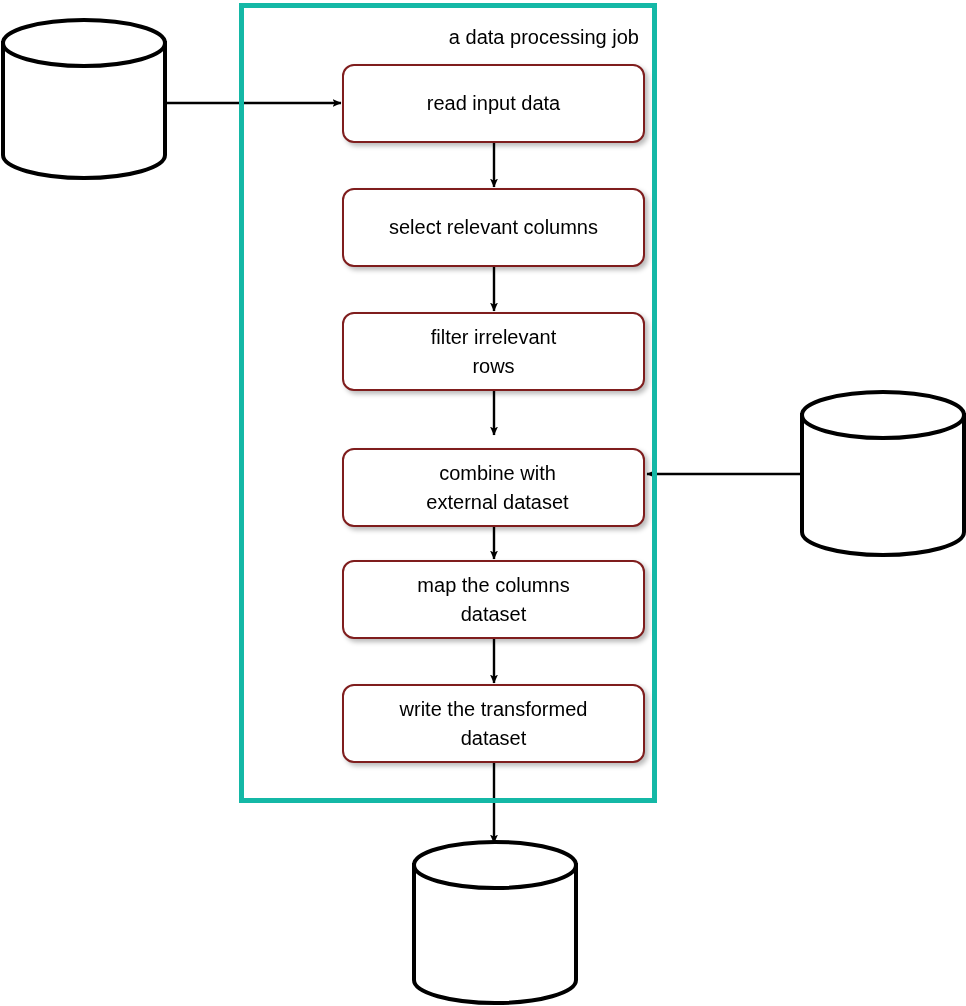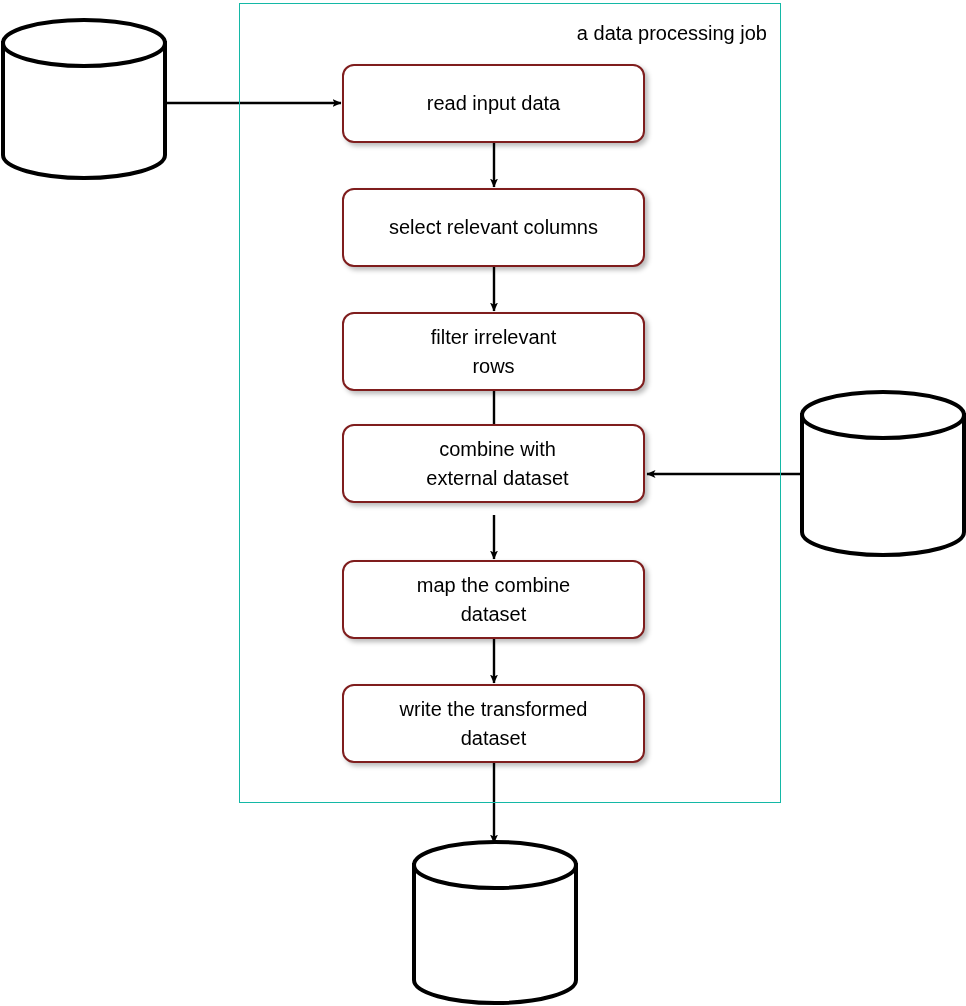--- a/index.html
+++ b/index.html
@@ -19,23 +19,23 @@
     position: absolute;
     left: 0;
     top: 0;
     width: 966px;
     height: 1006px;
   }
   .group-container {
     position: absolute;
     left: 239px;
     top: 3px;
-    width: 542px;
+    width: 418px;
     height: 800px;
-    border: 1px solid #14b8a6;
+    border: 5px solid #14b8a6;
     box-sizing: border-box;
     background: transparent;
   }
   .group-title {
     position: absolute;
     right: 13px;
     top: 17px;
     font-size: 20px;
     color: #000000;
     line-height: 24px;
@@ -118,27 +118,27 @@
 
   <div class="process-box" style="top:312px;">
     <span class="process-label">filter irrelevant
 rows</span>
   </div>
 
   <div class="process-box" style="top:188px;">
     <span class="process-label">select relevant columns</span>
   </div>
 
-  <div class="process-box" style="top:424px;padding-left:8px;">
+  <div class="process-box" style="top:448px;padding-left:8px;">
     <span class="process-label">combine with
 external dataset</span>
   </div>
 
   <div class="process-box" style="top:560px;">
-    <span class="process-label">map the combine
+    <span class="process-label">map the columns
 dataset</span>
   </div>
 
   <div class="process-box" style="top:684px;">
     <span class="process-label">write the transformed
 dataset</span>
   </div>
 
 </div>
 

